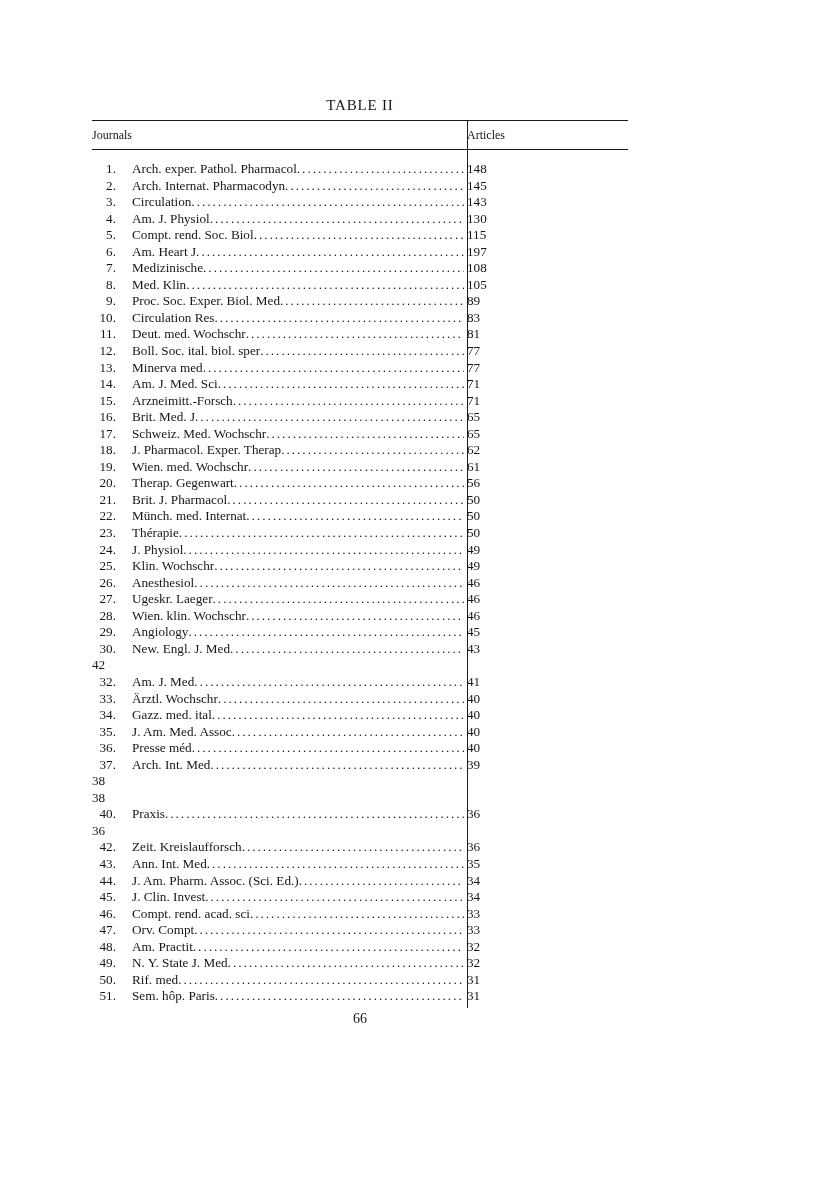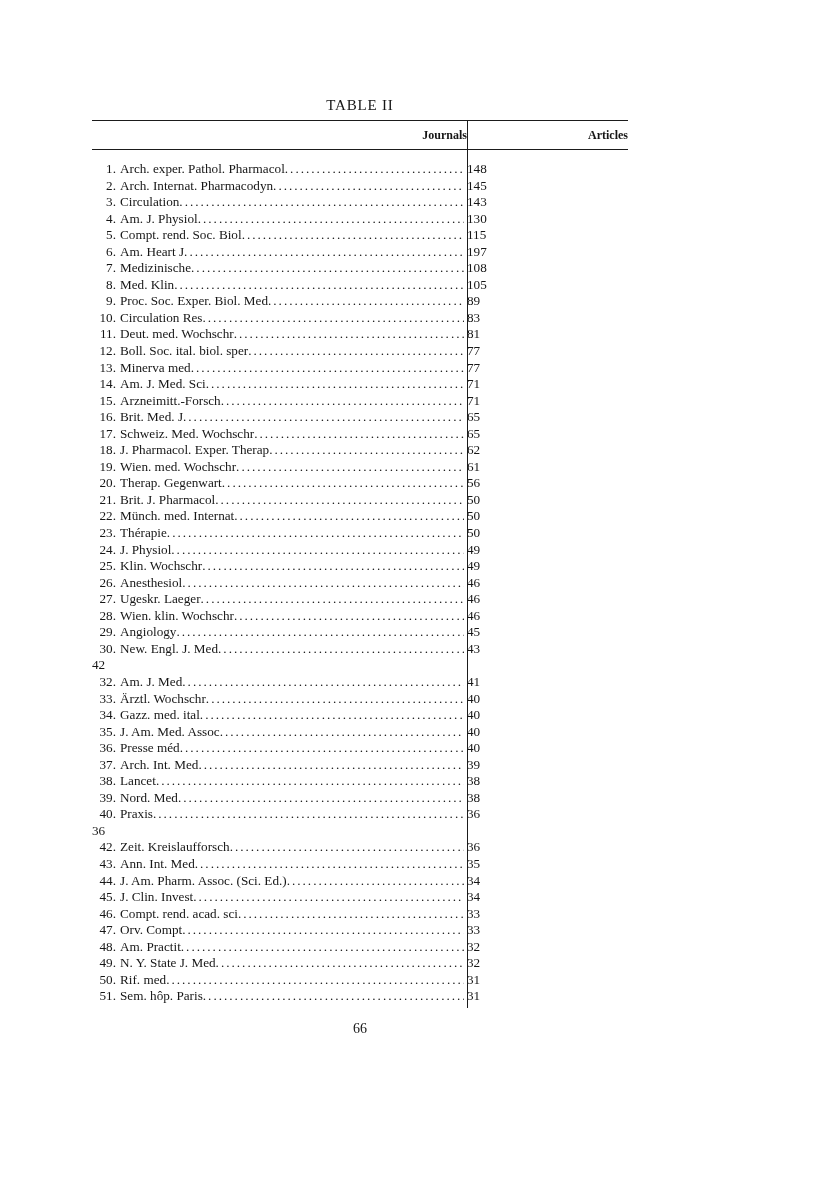--- a/index.html
+++ b/index.html
@@ -39,24 +39,23 @@
     left: 375px;
     width: 1px;
     background: #1b1b1b;
   }
   .thead {
     display: grid;
     grid-template-columns: 375px 161px;
     border-bottom: 1px solid #1b1b1b;
   }
   .th-j, .th-a {
-    text-align: right;
+    text-align: left;
     font-size: 12px;
     padding: 7px 0 6px 0;
-    font-weight: bold;
   }
   .tbody {
     padding-top: 11px;
     padding-bottom: 3px;
   }
   .row {
     display: grid;
     grid-template-columns: 375px 161px;
     line-height: 16.55px;
     font-size: 13.2px;
@@ -65,21 +64,21 @@
     display: flex;
     align-items: baseline;
     min-width: 0;
   }
   .rank {
     flex: none;
     width: 24px;
     text-align: right;
   }
   .jname {
-    margin-left: 4px;
+    margin-left: 16px;
     white-space: nowrap;
     flex: none;
   }
   .dots {
     flex: 1;
     min-width: 0;
     overflow: hidden;
     white-space: nowrap;
     margin-right: 3px;
   }
@@ -87,21 +86,21 @@
     content: "........................................................................................................................";
     letter-spacing: 2px;
   }
   .cell-a {
     text-align: left;
     padding-right: 66px;
   }
   .pagenum {
     text-align: center;
     font-size: 14px;
-    margin-top: 13px;
+    margin-top: 3px;
   }
 </style>
 </head>
 <body>
 
 <div class="page">
 
   <div class="title">TABLE II</div>
 
   <div class="tableII">
@@ -435,34 +434,24 @@
   <div class="row">
     <div class="cell-j">
       <span class="rank">37.</span>
       <span class="jname">Arch. Int. Med</span>
       <span class="dots"></span>
     </div>
     <div class="cell-a">39</div>
   </div>
 
   <div class="row">
-    <div class="cell-j">
-      <span class="rank">38.</span>
-      <span class="jname">Lancet</span>
-      <span class="dots"></span>
-    </div>
     <div class="cell-a">38</div>
   </div>
 
   <div class="row">
-    <div class="cell-j">
-      <span class="rank">39.</span>
-      <span class="jname">Nord. Med</span>
-      <span class="dots"></span>
-    </div>
     <div class="cell-a">38</div>
   </div>
 
   <div class="row">
     <div class="cell-j">
       <span class="rank">40.</span>
       <span class="jname">Praxis </span>
       <span class="dots"></span>
     </div>
     <div class="cell-a">36</div>

